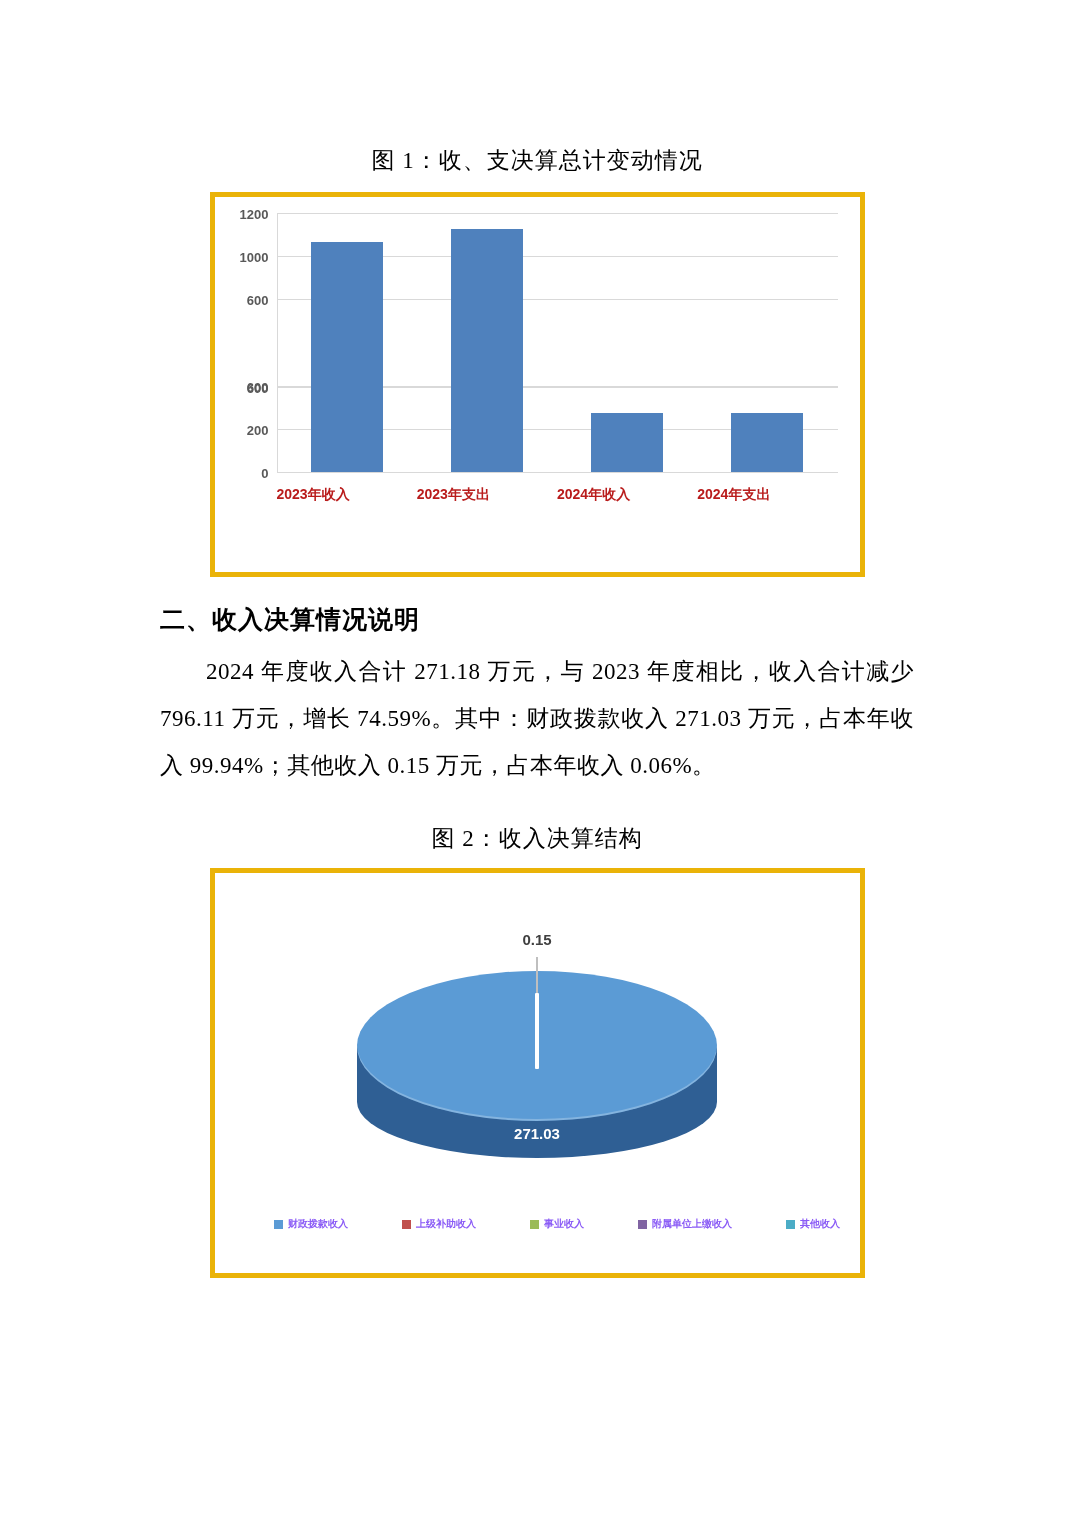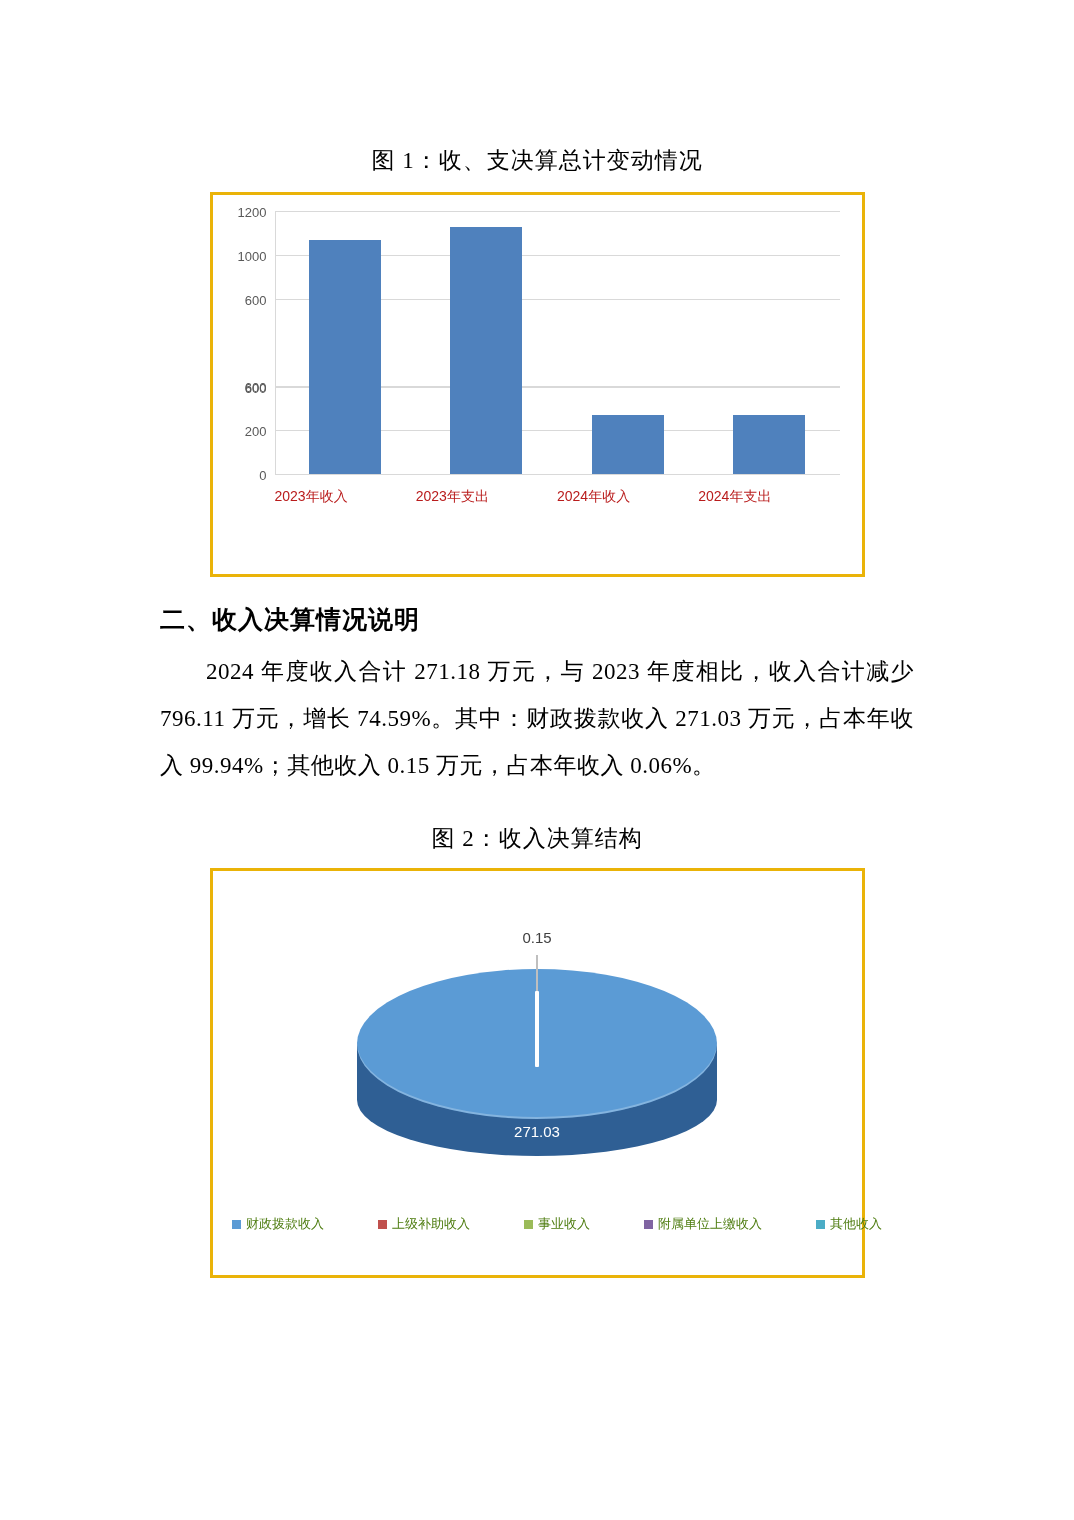--- a/index.html
+++ b/index.html
@@ -26,23 +26,24 @@
   
   .fig-title {
     text-align: center;
     font-size: 23px;
     letter-spacing: 1px;
     font-family: "Liberation Serif", "DejaVu Serif", serif;
   }
   #fig1-title { margin-top: 145px; text-align: center; }
 
   .chart-box {
-    border: 3px solid #eab308;
+    border: 5px solid #eab308;
     background: #ffffff;
     box-sizing: border-box;
+    font-weight: bold;
   }
   #bar-chart-box {
     width: 655px;
     height: 385px;
     margin: 16px auto 0 auto;
     position: relative;
   }
   .bar-plot {
     position: absolute;
     left: 62px;
@@ -201,22 +202,22 @@
     bottom: 42px;
     display: flex;
     justify-content: center;
     align-items: center;
     gap: 14px;
   }
   .legend-item {
     display: flex;
     align-items: center;
     gap: 5px;
-    font-size: 13px;
-    color: #4d7c0f;
+    font-size: 10px;
+    color: #8b5cf6;
     font-family: "Liberation Sans", sans-serif;
     white-space: nowrap;
     padding-left: 40px;
   }
   .legend-swatch {
     width: 9px;
     height: 9px;
     display: inline-block;
   }
 </style>

